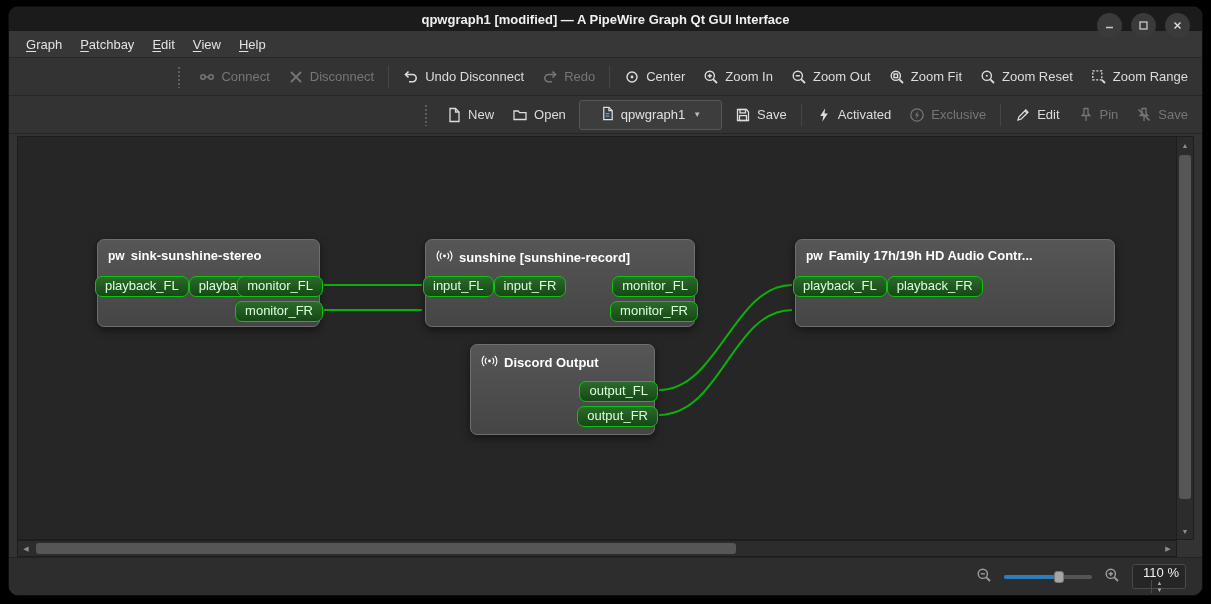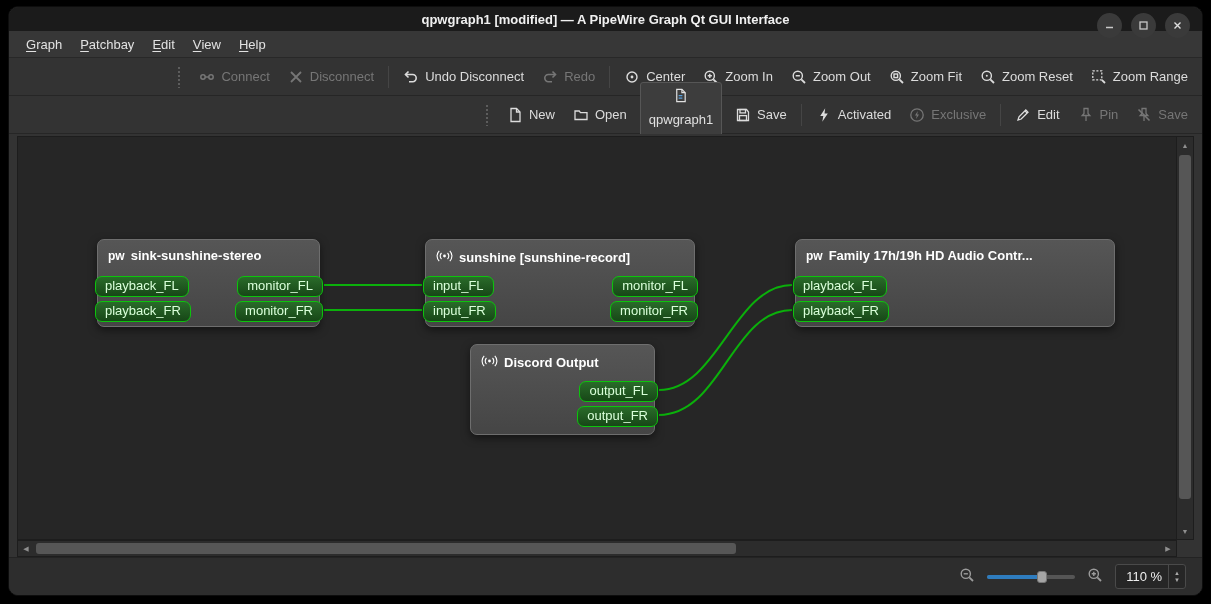--- a/index.html
+++ b/index.html
@@ -26,35 +26,35 @@
 
   
   .toolbar{height:38px;flex:none;background:#333;display:flex;align-items:center;
     padding:0 5px;border-bottom:1px solid #262626;font-size:13px;justify-content:flex-end;}
   .tb-handle{width:5px;height:22px;margin:0 8px 0 4px;
     background-image:radial-gradient(#5d5d5d 42%,transparent 45%);background-size:4px 4px;}
   .tb-btn{display:flex;align-items:center;gap:6px;padding:6px 9px;border-radius:3px;color:#dcdcdc;white-space:nowrap;}
   .tb-btn svg{display:block;flex:none;}
   .tb-btn.disabled{color:#767676;}
   .tb-sep{width:1px;height:22px;background:#262626;border-right:1px solid #454545;margin:0 5px;}
-  .combo{display:flex;align-items:center;gap:6px;padding:5px 8px;margin:0 4px;border:1px solid #565656;
-    border-radius:3px;background:#3d3d3d;color:#e0e0e0;flex-direction:column;}
+  .combo{display:flex;align-items:center;gap:6px;padding:5px 20px;margin:0 4px;border:1px solid #565656;
+    border-radius:3px;background:#3d3d3d;color:#e0e0e0;}
   .combo .caret{font-size:8px;color:#bbb;line-height:1;padding-left:2px;}
 
   
   .content{flex:1;display:flex;background:#333;padding:2px 8px 0;min-height:0;}
   .canvas{position:relative;flex:1;background:#262626;border:1px solid #1d1d1d;overflow:hidden;}
   .wires{position:absolute;left:0;top:0;width:100%;height:100%;}
 
   .node{position:absolute;background:linear-gradient(180deg,#565656,#454545);
     border:1px solid #6e6e6e;border-radius:7px;box-shadow:0 3px 8px rgba(0,0,0,.5);}
   .node-title{display:flex;align-items:center;gap:6px;padding:8px 10px 4px;color:#fff;
     font-weight:bold;font-size:13px;white-space:nowrap;overflow:hidden;}
   .pw-glyph{font-weight:bold;font-size:12px;color:#fff;letter-spacing:0;line-height:1;}
-  .col-in{position:absolute;left:-3px;top:36px;display:flex;flex-direction:column;align-items:flex-start;}
+  .col-in{position:absolute;left:-3px;top:36px;display:flex;flex-direction:row;align-items:flex-start;}
   .col-out{position:absolute;right:-4px;top:36px;display:flex;flex-direction:column;align-items:flex-end;}
   .port{height:21px;line-height:18px;padding:0 9px;border:1.5px solid #0cc40c;border-radius:7px;
     background:linear-gradient(180deg,#2a6b2a,#174717);color:#daffda;font-size:13px;
     margin-bottom:4px;width:max-content;}
 
   
   .vscroll{width:17px;flex:none;background:#2c2c2c;border:1px solid #1d1d1d;border-left:0;
     position:relative;}
   .scroll-arrow{color:#8f8f8f;font-size:7px;height:16px;display:flex;align-items:center;
     justify-content:center;}
@@ -70,21 +70,21 @@
 
   
   .statusbar{height:38px;flex:none;background:#2d2d2d;border-top:1px solid #232323;display:flex;
     align-items:center;justify-content:flex-end;gap:12px;padding:0 16px;}
   .slider{position:relative;width:88px;height:14px;display:flex;align-items:center;}
   .slider-track{position:absolute;left:0;right:0;top:5px;height:4px;background:#555;border-radius:2px;}
   .slider-fill{position:absolute;left:0;top:5px;height:4px;width:62%;background:#2e7cbe;border-radius:2px;}
   .slider-handle{position:absolute;left:calc(62% - 5px);top:1px;width:10px;height:12px;
     background:#a5a5a5;border:1px solid #777;border-radius:3px;}
   .spinbox{display:flex;align-items:center;background:#262626;border:1px solid #4a4a4a;
-    border-radius:3px;height:25px;}
+    border-radius:3px;height:25px;flex-direction:column;}
   .spin-value{padding:0 6px 0 10px;color:#eee;font-size:13px;}
   .spin-arrows{display:flex;flex-direction:column;justify-content:center;gap:1px;
     padding:0 5px;border-left:1px solid #4a4a4a;height:100%;}
   .spin-arrows span{font-size:6px;color:#aaa;line-height:1;}
 </style>
 </head>
 <body>
 
 <div class="window">
 

